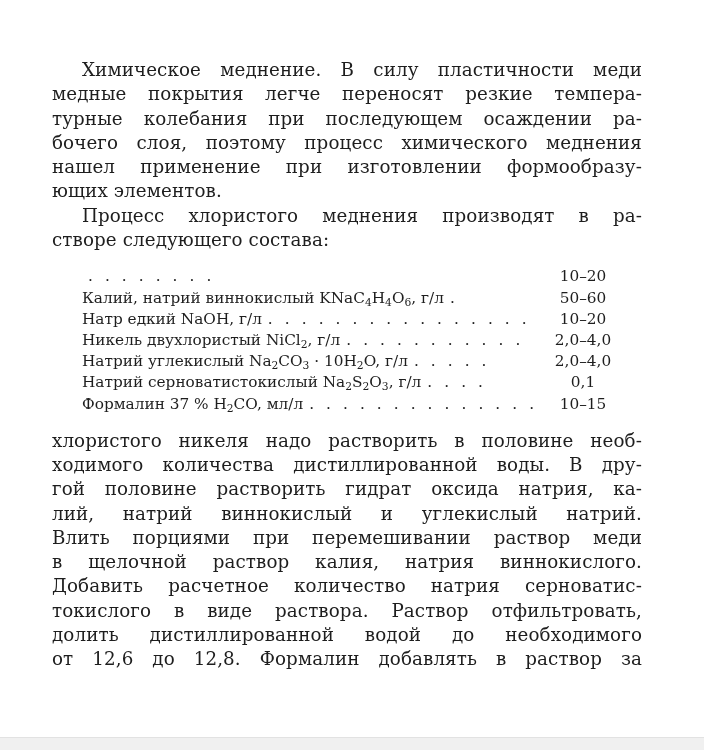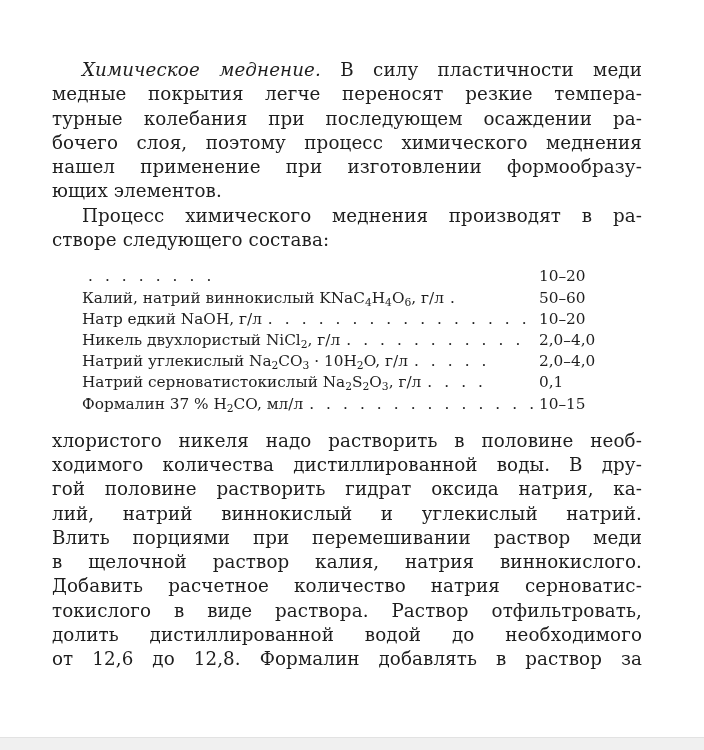--- a/index.html
+++ b/index.html
@@ -32,21 +32,21 @@
       display: block;
       white-space: nowrap;
       text-align: justify;
       text-align-last: justify;
       height: 24.3px;
     }
     .line.last {
       text-align-last: left;
     }
     .indent { padding-left: 30px; }
-    .italic { font-style: italic; }
+    .italic { }
     .table {
       margin-top: 14px;
       margin-left: 30px;
       width: 545px;
       font-size: 15.3px;
       line-height: 21.2px;
     }
     .row {
       display: flex;
       align-items: baseline;
@@ -56,20 +56,21 @@
     .row .label { flex: 0 0 auto; }
     .row .dots {
       flex: 1 1 auto;
       overflow: hidden;
       white-space: nowrap;
       letter-spacing: 3.6px;
       padding-left: 6px;
     }
     .row .value {
       flex: 0 0 88px;
+      text-align: center;
     }
     sub { font-size: 0.7em; vertical-align: -0.25em; line-height: 0; }
     .para2 { margin-top: 14px; }
     .bottom-bar {
       position: absolute;
       left: 0;
       right: 0;
       top: 737px;
       height: 13px;
       background: #f0f0f0;
@@ -92,21 +93,21 @@
     <div class="para">
       <span class="line indent"><span class="italic">Химическое меднение.</span><span> В силу пластичности меди</span></span>
       <span class="line">медные покрытия легче переносят резкие темпера-</span>
       <span class="line">турные колебания при последующем осаждении ра-</span>
       <span class="line">бочего слоя, поэтому процесс химического меднения</span>
       <span class="line">нашел применение при изготовлении формообразу-</span>
       <span class="line last">ющих элементов.</span>
     </div>
 
     <div class="para">
-      <span class="line indent">Процесс химического меднения производят в ра-</span>
+      <span class="line indent">Процесс хлористого меднения производят в ра-</span>
       <span class="line last">створе следующего состава:</span>
     </div>
 
     <div class="table">
       <div class="row">
         <span class="dots">. . . . . . . .</span>
         <span class="value">10–20</span>
       </div>
       <div class="row">
         <span class="label"><span>Калий, натрий виннокислый KNaC</span><sub>4</sub><span>H</span><sub>4</sub><span>O</span><sub>6</sub><span>, г/л</span></span>

